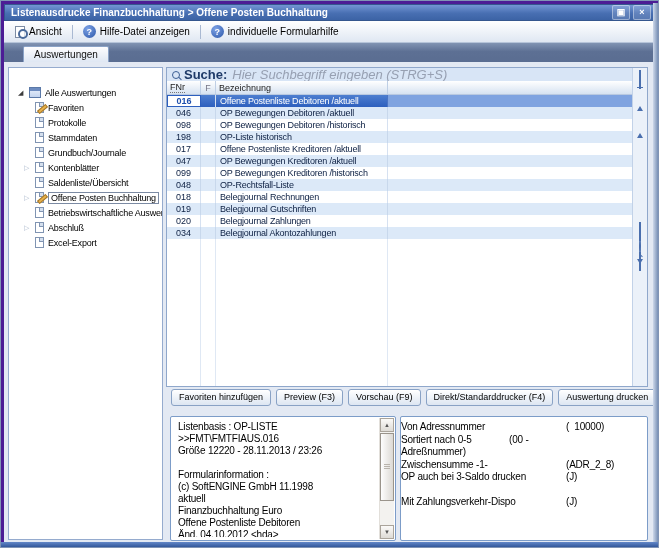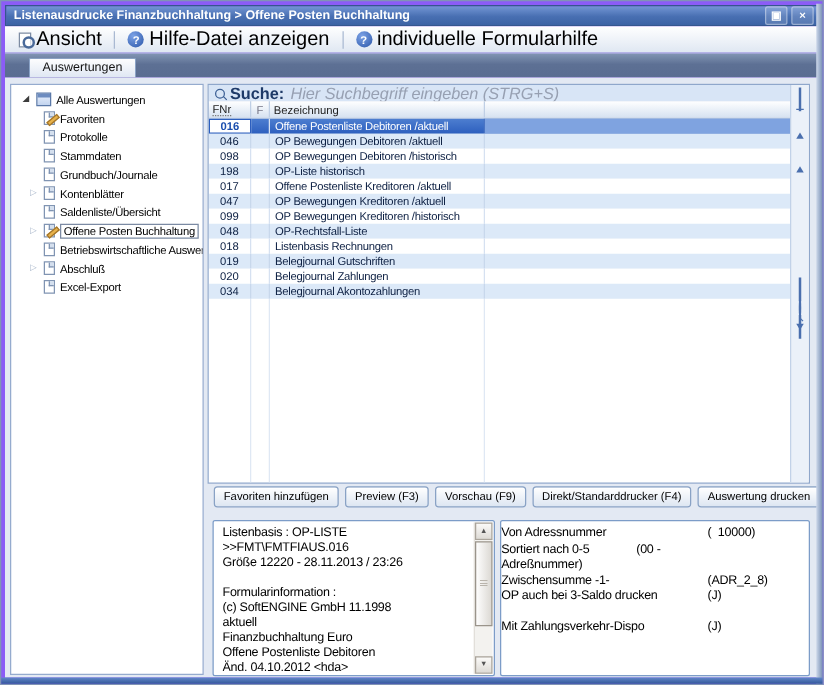--- a/index.html
+++ b/index.html
@@ -1,43 +1,43 @@
 <!DOCTYPE html>
 <html><head>
 <meta charset="utf-8">
 <style>
   html,body{margin:0;padding:0;}
   body{width:659px;height:548px;overflow:hidden;font-family:"Liberation Sans",sans-serif;position:relative;background:#fff;}
-  .window{position:absolute;inset:0;background:#8b5cf6;border:1px solid #8094b5;box-sizing:border-box;}
+  .window{position:absolute;inset:0;background:#4c1d95;border:1px solid #8094b5;box-sizing:border-box;}
   .right-edge{position:absolute;top:2px;right:0;bottom:0;width:5px;background:linear-gradient(90deg,#cdd8ea,#7890b5);}
   .bottom-edge{position:absolute;left:0;right:0;bottom:0;height:5px;background:linear-gradient(#6287c8,#33589b);}
 
   
   .titlebar{position:absolute;left:3px;top:3px;right:3px;height:17px;background:linear-gradient(180deg,#7396d4,#486fb2 55%,#3c63a5);border:1px solid #35578e;display:flex;align-items:center;padding:0 3px 0 6px;box-sizing:border-box;}
   .title{flex:1;color:#fff;font-size:10px;font-weight:bold;white-space:nowrap;}
   .winbtn{width:16px;height:13px;display:flex;align-items:center;justify-content:center;color:#fff;font-size:9px;font-weight:bold;margin-left:3px;border-radius:2px;background:rgba(255,255,255,.14);border:1px solid rgba(255,255,255,.4);line-height:1;cursor:default;}
 
   
   .toolbar{position:absolute;left:3px;top:20px;right:3px;height:22px;background:linear-gradient(#ffffff,#dfe7f2);border-bottom:1px solid #b6c4d9;display:flex;align-items:center;padding-left:4px;box-sizing:border-box;}
-  .tbtn{height:18px;display:flex;align-items:center;gap:4px;padding:0 7px;font-size:16px;color:#000;white-space:nowrap;}
+  .tbtn{height:18px;display:flex;align-items:center;gap:4px;padding:0 7px;font-size:10px;color:#000;white-space:nowrap;}
   .tsep{width:1px;height:14px;background:#a9b9d2;margin:0 3px;}
   .ico-page{width:10px;height:12px;background:#fff;border:1px solid #7d8ca3;position:relative;box-sizing:border-box;}
   .ico-page::after{content:"";position:absolute;right:-4px;bottom:-2px;width:6px;height:6px;border:2px solid #4a6a9a;border-radius:50%;background:rgba(255,255,255,.7);}
   .ico-help{width:13px;height:13px;border-radius:50%;background:radial-gradient(circle at 35% 30%,#7ca2e6,#2b56a8);position:relative;flex:none;}
   .ico-help::after{content:"?";position:absolute;inset:0;color:#fff;font-size:9px;font-weight:bold;display:flex;align-items:center;justify-content:center;}
 
   
   .tabstrip{position:absolute;left:3px;top:42px;right:3px;height:19px;background:linear-gradient(#8194b3,#5d7094 45%,#5a6d91);}
   .tab{position:absolute;left:19px;bottom:0;background:linear-gradient(#fdfdfe,#dfe7f3);border:1px solid #8aa2c6;border-bottom:none;border-radius:2px 2px 0 0;font-size:10px;padding:2px 10px;color:#111;}
 
   
   .content{position:absolute;left:3px;top:61px;right:4px;bottom:5px;background:#e3e9f3;}
 
   
-  .tree-panel{position:absolute;left:4px;top:5px;bottom:2px;width:155px;background:#fff;border:1px solid #95abce;box-sizing:border-box;font-size:9px;letter-spacing:-0.2px;padding-top:4px;overflow:hidden;}
+  .tree-panel{position:absolute;left:4px;top:5px;bottom:2px;width:155px;background:#fff;border:1px solid #95abce;box-sizing:border-box;font-size:9px;letter-spacing:-0.2px;padding-top:17px;overflow:hidden;}
   .titem{display:flex;align-items:center;height:15px;white-space:nowrap;padding-left:9px;}
   .titem.child{padding-left:15px;}
   .arrow{width:11px;flex:none;font-size:7px;color:#a8b6ca;line-height:1;}
   .titem.root .arrow{color:#3c3c3c;}
   .tico{flex:none;margin-right:4px;}
   .ico-root{width:12px;height:11px;border:1px solid #5b79a8;background:linear-gradient(#eaf1fc,#c3d4ef);position:relative;box-sizing:border-box;}
   .ico-root::before{content:"";position:absolute;left:0;right:0;top:0;height:3px;background:#6d8cc0;}
   .ico-doc{width:9px;height:11px;background:#fff;border:1px solid #8094b2;position:relative;box-sizing:border-box;}
   .ico-doc::before{content:"";position:absolute;right:0;top:0;width:3px;height:3px;background:#d4dfee;border-left:1px solid #8094b2;border-bottom:1px solid #8094b2;}
   .ico-doc.pencil::after{content:"";position:absolute;width:9px;height:2px;background:#e8b24a;border:1px solid #a2752c;transform:rotate(-40deg);right:-5px;bottom:1px;}
@@ -266,21 +266,21 @@
         </div>
         <div class="trow alt">
           <div class="tcell t-fnr">048</div>
           <div class="tcell t-f"></div>
           <div class="tcell t-name">OP-Rechtsfall-Liste</div>
           <div class="tcell t-rest"></div>
         </div>
         <div class="trow">
           <div class="tcell t-fnr">018</div>
           <div class="tcell t-f"></div>
-          <div class="tcell t-name">Listenbasis Rechnungen</div>
+          <div class="tcell t-name">Belegjournal Rechnungen</div>
           <div class="tcell t-rest"></div>
         </div>
         <div class="trow alt">
           <div class="tcell t-fnr">019</div>
           <div class="tcell t-f"></div>
           <div class="tcell t-name">Belegjournal Gutschriften</div>
           <div class="tcell t-rest"></div>
         </div>
         <div class="trow">
           <div class="tcell t-fnr">020</div>

